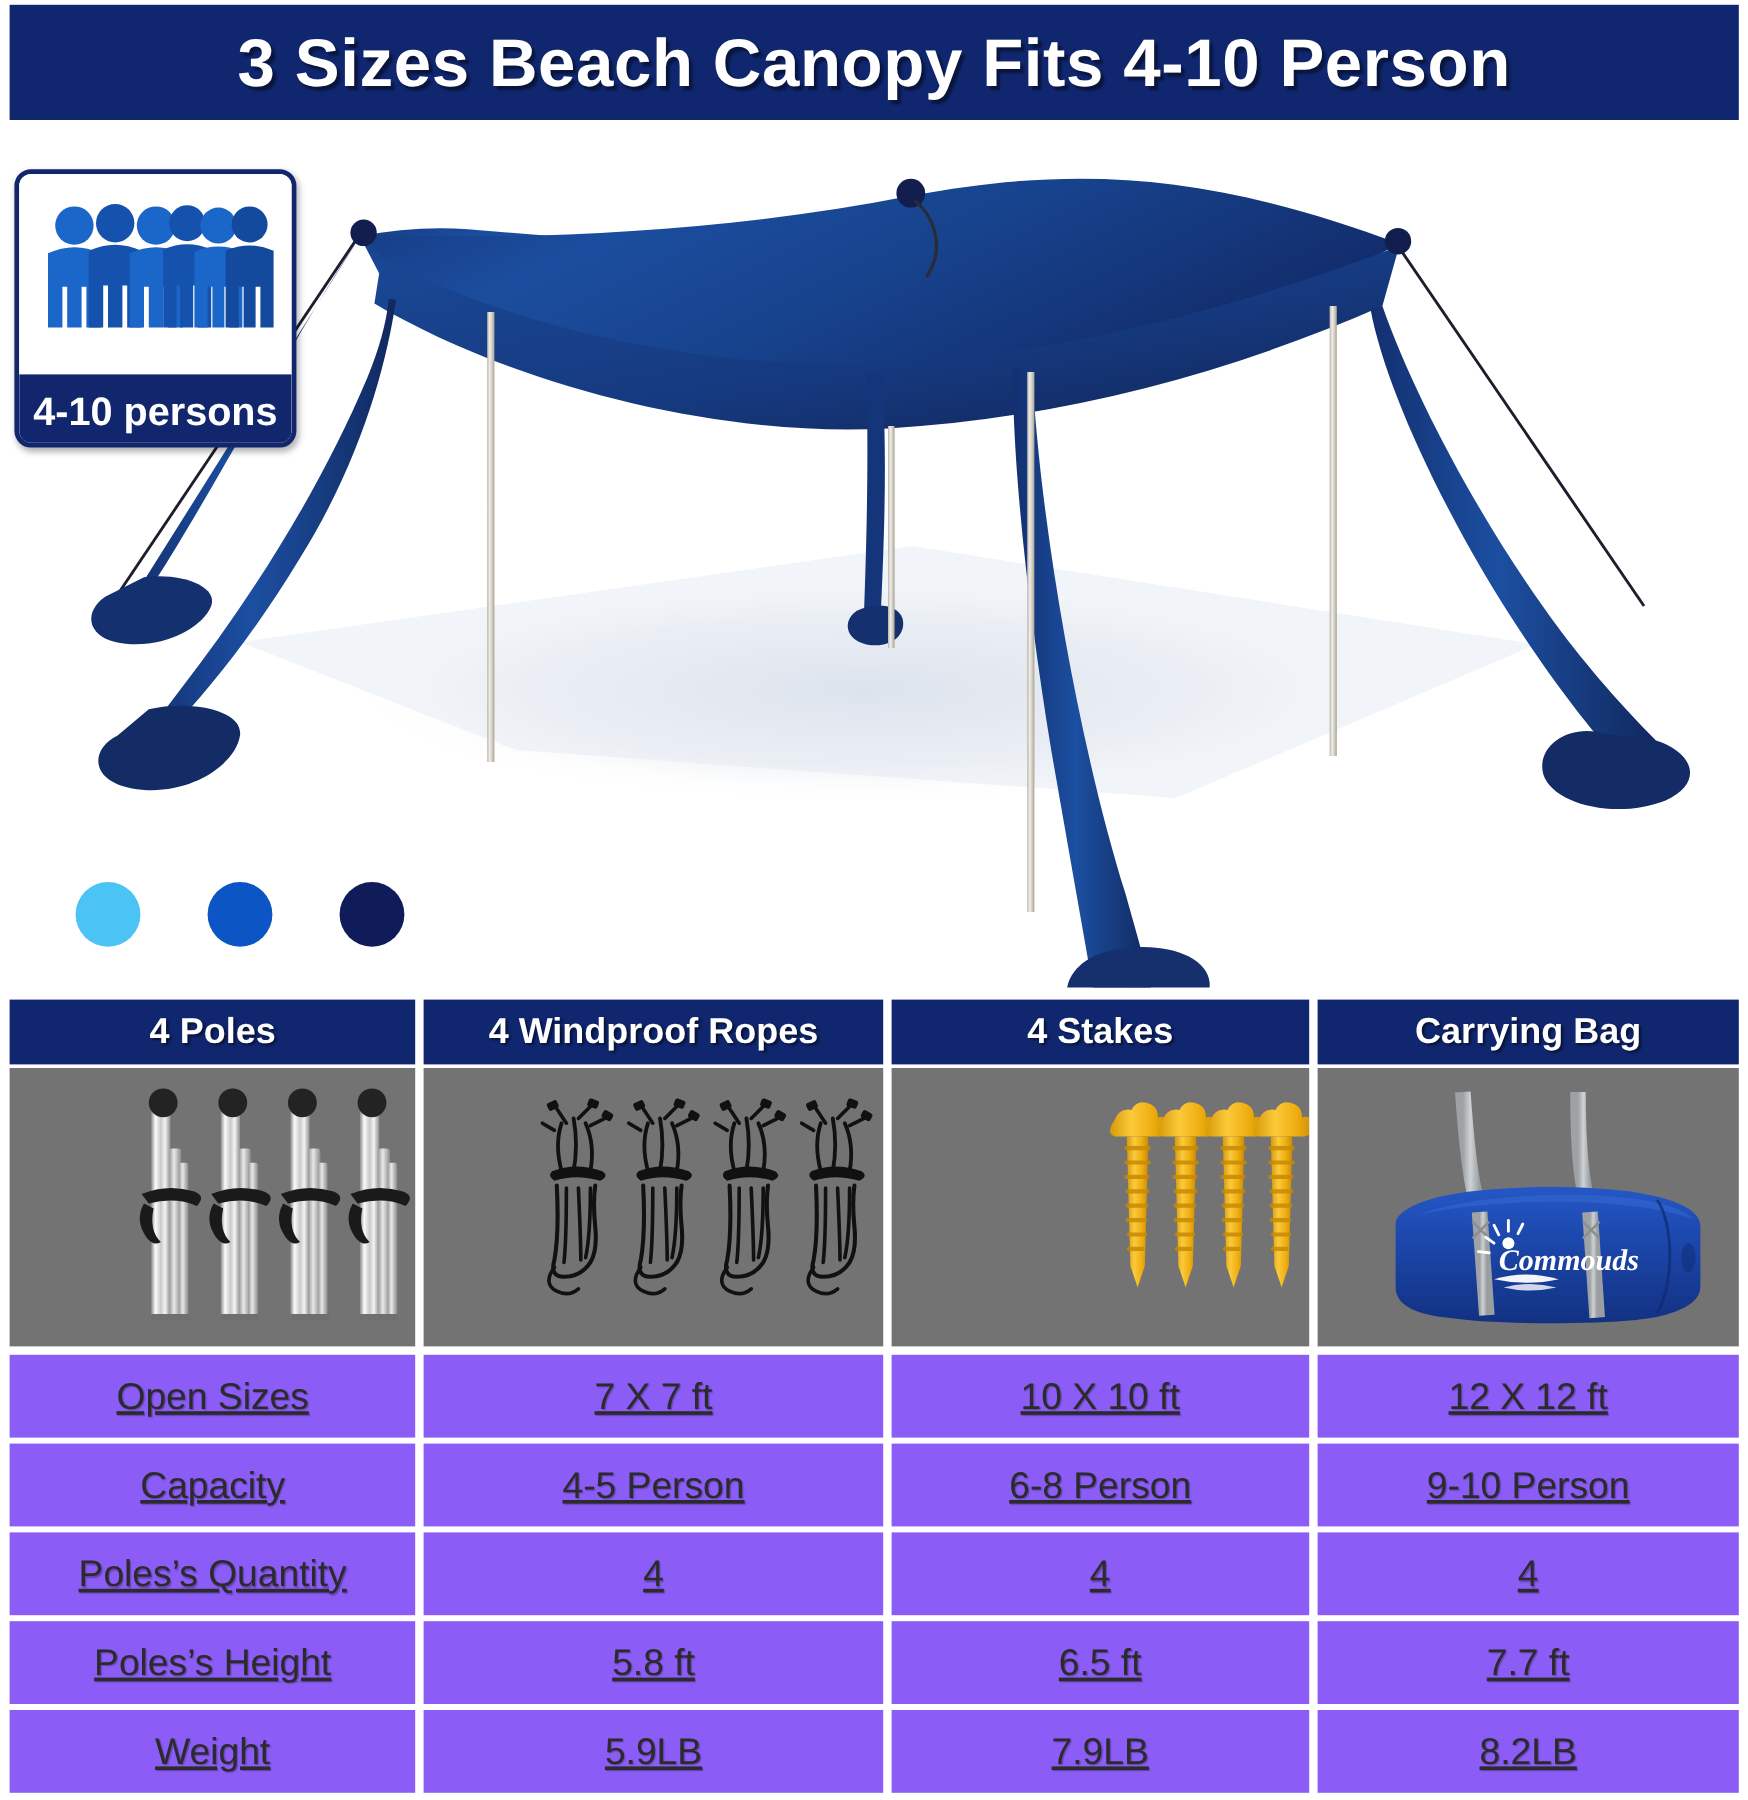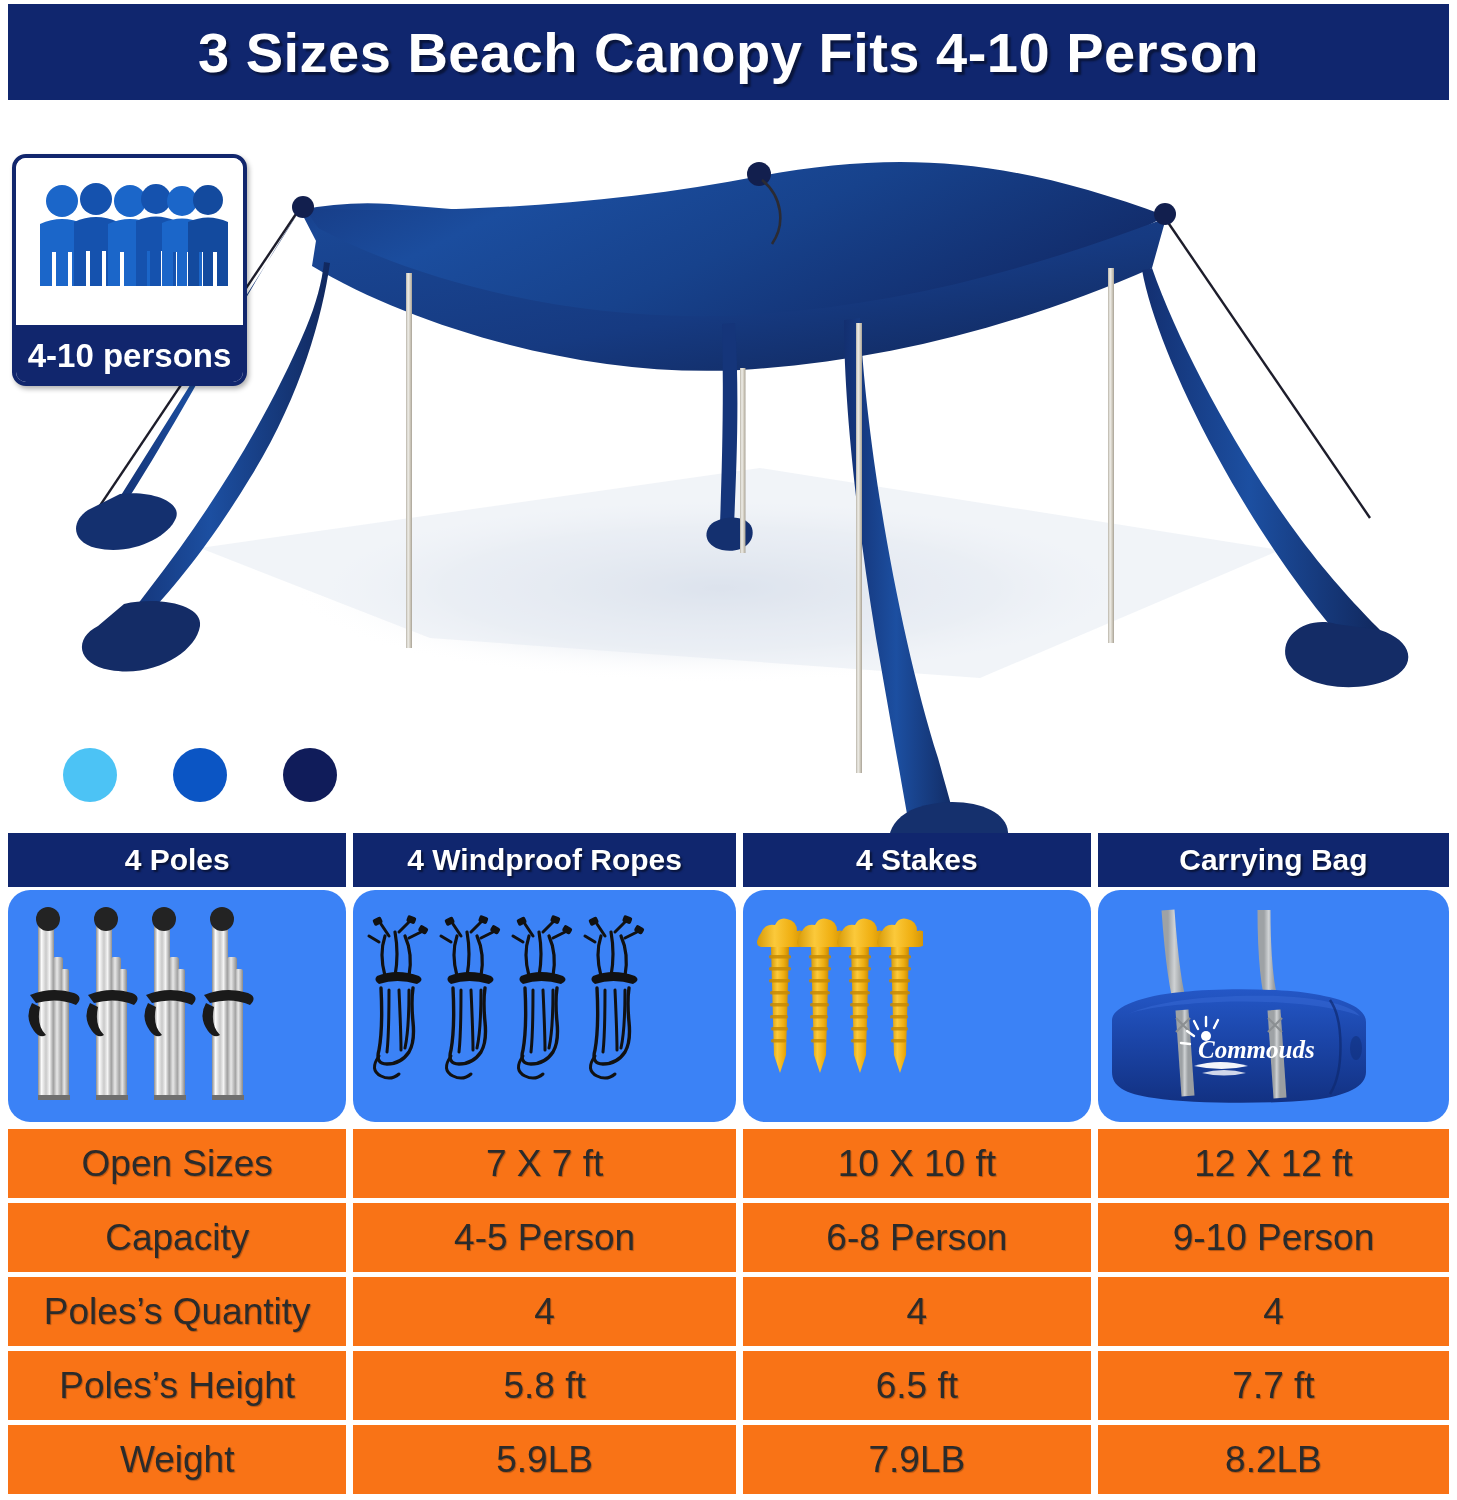--- a/index.html
+++ b/index.html
@@ -31,21 +31,21 @@
     font-weight: bold;
     letter-spacing: 0.5px;
     text-shadow: 3px 3px 2px rgba(0,0,0,0.45);
     white-space: nowrap;
   }
 
   
   .hero {
     position: absolute;
     left: 0;
-    top: 118px;
+    top: 105px;
     width: 1457px;
     height: 718px;
     background: #ffffff;
   }
 
   .hero-svg { position: absolute; left: 0; top: 0; }
 
   
   .persons-badge {
     position: absolute;
@@ -123,50 +123,50 @@
   .acc-img-row {
     position: absolute;
     left: 8px;
     top: 890px;
     width: 1441px;
     height: 232px;
     display: flex;
     gap: 7px;
   }
   .acc-cell {
-    background: #3b82f6;
+    background: #737373;
     display: flex;
     align-items: center;
-    justify-content: flex-start;
+    justify-content: flex-end;
     overflow: hidden;
-    border-radius: 22px;
   }
 
   
   .spec-table {
     position: absolute;
     left: 8px;
     top: 1129px;
     width: 1441px;
   }
   .spec-row {
     display: flex;
     gap: 7px;
     margin-bottom: 5px;
   }
   .spec-cell {
-    background: #f97316;
+    background: #8b5cf6;
     height: 69px;
     display: flex;
     align-items: center;
     justify-content: center;
     color: #2b2b2b;
-    font-size: 37px;
+    font-size: 31px;
     text-shadow: 1px 1px 1px rgba(0,0,0,0.28);
     white-space: nowrap;
+    text-decoration: underline;
   }
 
   svg { display: block; }
 </style>
 </head>
 <body>
 
 <div class="title-banner">
   <div class="title-text">3 Sizes Beach Canopy Fits 4-10 Person</div>
 </div>

